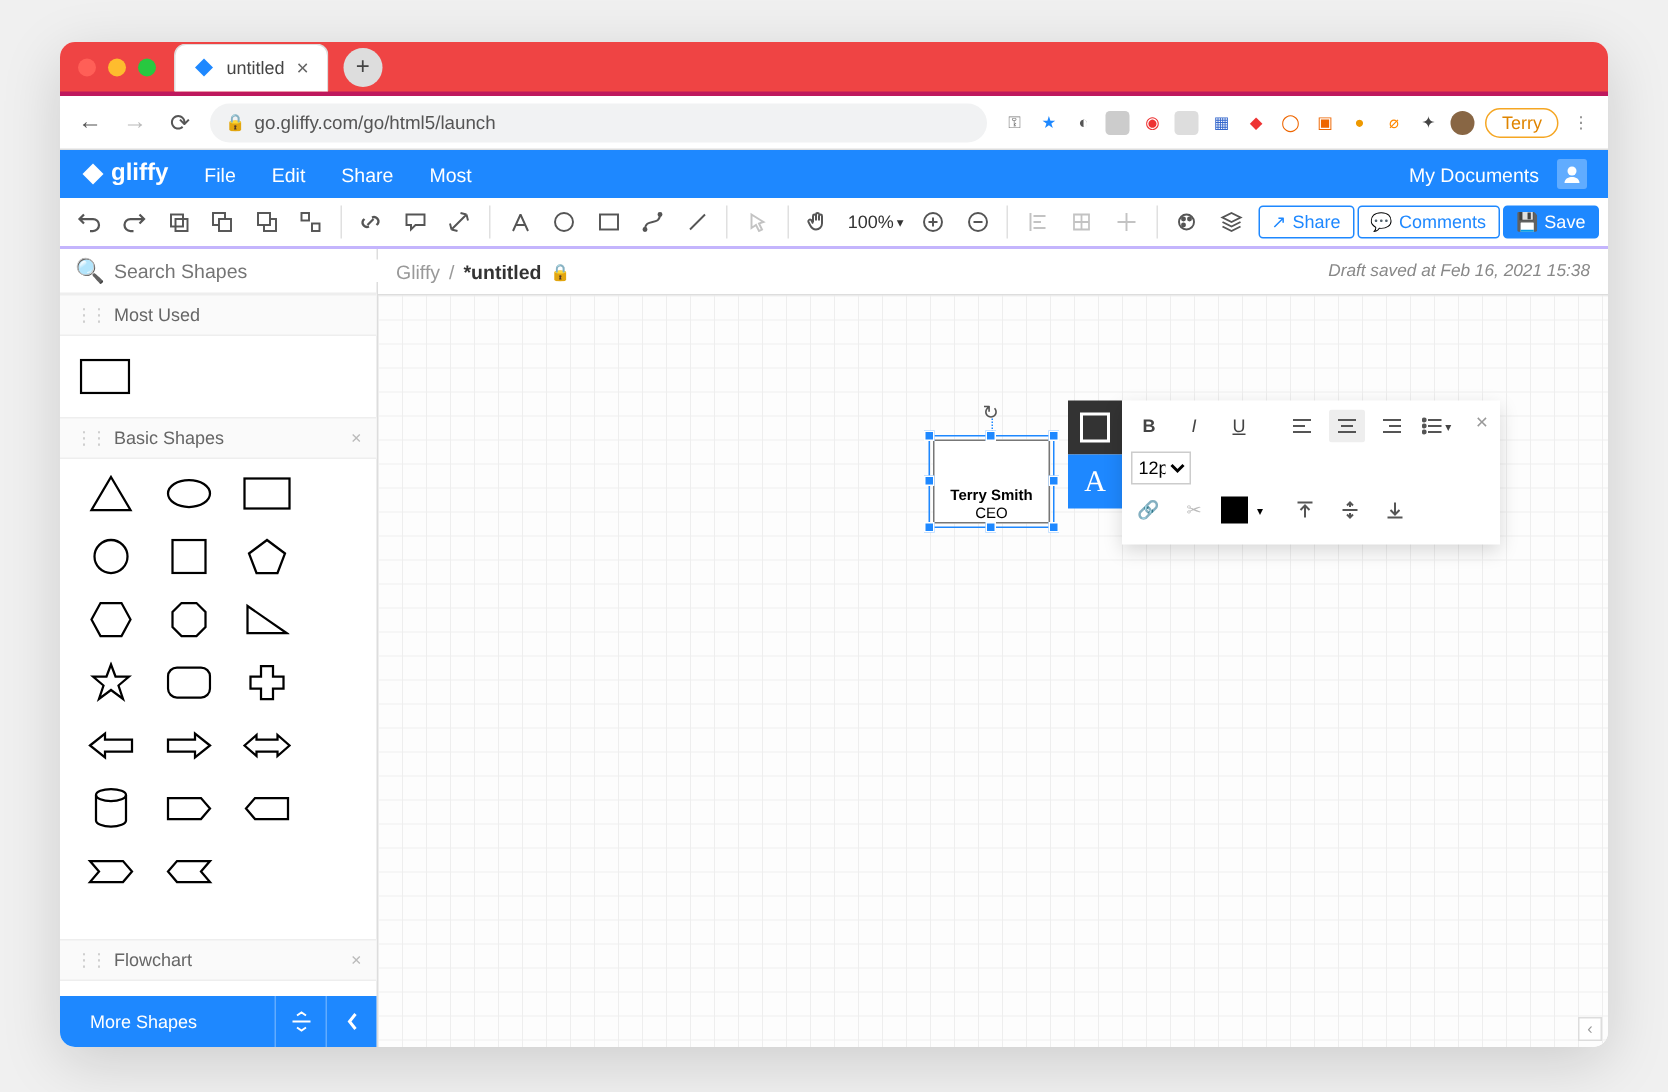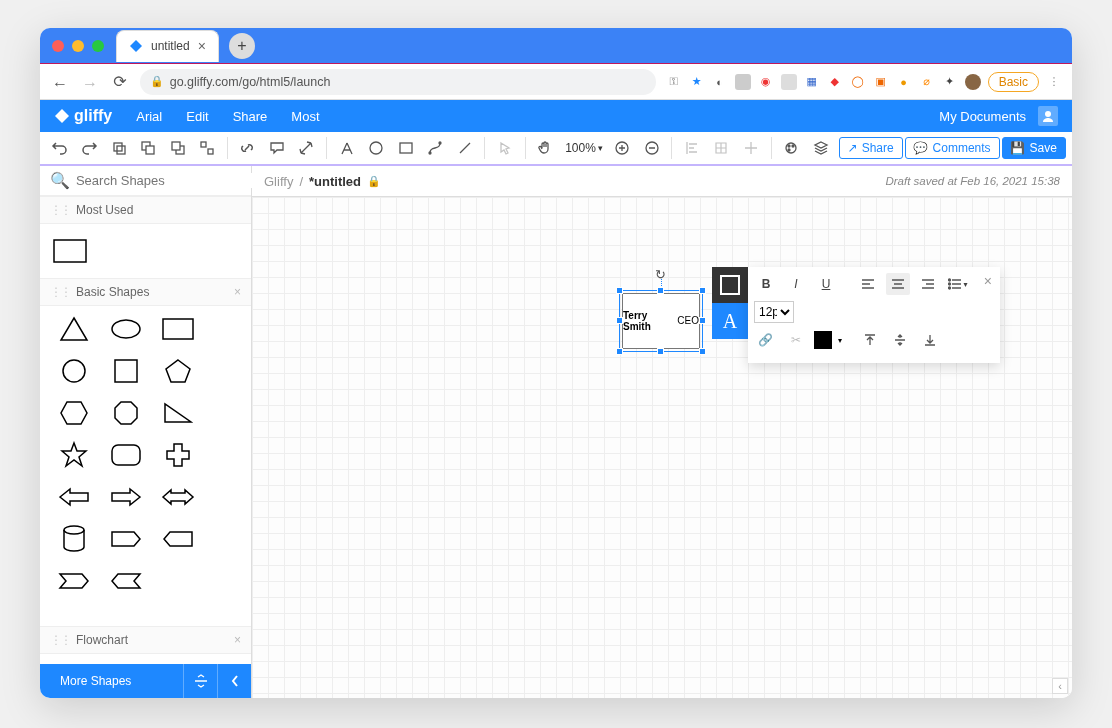--- a/index.html
+++ b/index.html
@@ -1,19 +1,19 @@
 <!DOCTYPE html>
 <html><head>
 <meta charset="utf-8">
 <style>
   * { box-sizing: border-box; margin: 0; padding: 0; font-family: -apple-system, "Helvetica Neue", Arial, sans-serif; }
   body { background: #f0f0f0; width: 1112px; height: 728px; overflow: hidden; }
   .browser-window { position: absolute; top: 28px; left: 40px; width: 1032px; height: 670px; background: #fff; border-radius: 10px; box-shadow: 0 10px 40px rgba(0,0,0,0.15); overflow: hidden; display: flex; flex-direction: column; }
   
-  .titlebar { height: 36px; background: #3b82f6; display: flex; align-items: center; padding: 0 12px; border-bottom: 1px solid #be185d; }
+  .titlebar { height: 36px; background: #ef4444; display: flex; align-items: center; padding: 0 12px; border-bottom: 3px solid #be185d; }
   .traffic { display: flex; gap: 8px; margin-right: 12px; }
   .tl { width: 12px; height: 12px; border-radius: 50%; }
   .red { background: #ff5f57; }
   .yellow { background: #febc2e; }
   .green { background: #28c840; }
   .tab { display: flex; align-items: center; gap: 8px; background: #fff; border-radius: 8px 8px 0 0; height: 32px; padding: 0 12px; font-size: 12px; color: #444; border: 1px solid #ddd; border-bottom: none; }
   .tab-fav { width: 14px; height: 14px; display: inline-flex; align-items: center; justify-content: center; }
   .tab-close { font-size: 14px; color: #666; cursor: pointer; }
   .newtab { width: 26px; height: 26px; border-radius: 50%; background: #ddd; display: flex; align-items: center; justify-content: center; margin-left: 10px; font-size: 16px; color: #444; }
   
@@ -66,21 +66,21 @@
   .breadcrumb .status { font-style: italic; font-size: 11.5px; color: #888; }
   .canvas {
     flex: 1; position: relative;
     background-color: #fdfdfd;
     background-image: linear-gradient(#eee 1px, transparent 1px), linear-gradient(90deg, #eee 1px, transparent 1px);
     background-size: 16px 16px;
     border-top: 1px solid #ddd;
   }
   
   .sel-shape { position: absolute; left: 370px; top: 96px; width: 78px; height: 56px; }
-  .sel-body { width: 100%; height: 100%; background: #fff; border: 1px solid #777; display: flex; align-items: center; justify-content: flex-end; font-size: 10px; line-height: 1.15; }
+  .sel-body { width: 100%; height: 100%; background: #fff; border: 1px solid #777; display: flex; flex-direction: column; align-items: center; justify-content: flex-end; font-size: 10px; line-height: 1.15; }
   .sel-body .name { font-weight: bold; }
   .sel-body .role { font-weight: normal; }
   .sel-outline { position: absolute; inset: -3px; border: 1.5px solid #1e88ff; pointer-events: none; }
   .handle { position: absolute; width: 7px; height: 7px; background: #1e88ff; border: 1px solid #fff; }
   .h-nw { left: -6px; top: -6px; } .h-n { left: calc(50% - 4px); top: -6px; } .h-ne { right: -6px; top: -6px; }
   .h-w { left: -6px; top: calc(50% - 4px); } .h-e { right: -6px; top: calc(50% - 4px); }
   .h-sw { left: -6px; bottom: -6px; } .h-s { left: calc(50% - 4px); bottom: -6px; } .h-se { right: -6px; bottom: -6px; }
   .rotate { position: absolute; left: calc(50% - 6px); top: -26px; font-size: 13px; color: #555; }
   .rotate-line { position: absolute; left: 50%; top: -14px; height: 11px; border-left: 1px dotted #1e88ff; }
   
@@ -137,33 +137,33 @@
       <span class="ext" style="color:#e33">◉</span>
       <span class="ext" style="background:#ddd"></span>
       <span class="ext" style="color:#36c">▦</span>
       <span class="ext" style="color:#e33">◆</span>
       <span class="ext" style="color:#e60">◯</span>
       <span class="ext" style="color:#e60">▣</span>
       <span class="ext" style="color:#e90">●</span>
       <span class="ext" style="color:#f80">⌀</span>
       <span class="ext" style="color:#444">✦</span>
       <span class="ext" style="background:#864; border-radius:50%"></span>
-      <span class="update-btn">Basic</span>
+      <span class="update-btn">Terry</span>
       <span class="ext" style="color:#888">⋮</span>
     </div>
   </div>
 
   <div class="gliffy-menu">
     <span class="gliffy-logo">
       <svg width="16" height="16" viewBox="0 0 16 16">
           <polygon points="8,1 15,8 8,15 1,8" fill="#fff"></polygon>
         </svg>
       <span>gliffy</span>
     </span>
-    <span class="menuitem">Arial</span>
+    <span class="menuitem">File</span>
     <span class="menuitem">Edit</span>
     <span class="menuitem">Share</span>
     <span class="menuitem">Most</span>
     <span class="spacer"></span>
     <span class="mydocs">My Documents</span>
     <span class="avatar-box">
       <svg width="14" height="14" viewBox="0 0 14 14" fill="#fff">
           <circle cx="7" cy="5" r="3"></circle>
           <path d="M2 13c0-3 3-4 5-4s5 1 5 4z"></path>
         </svg>

